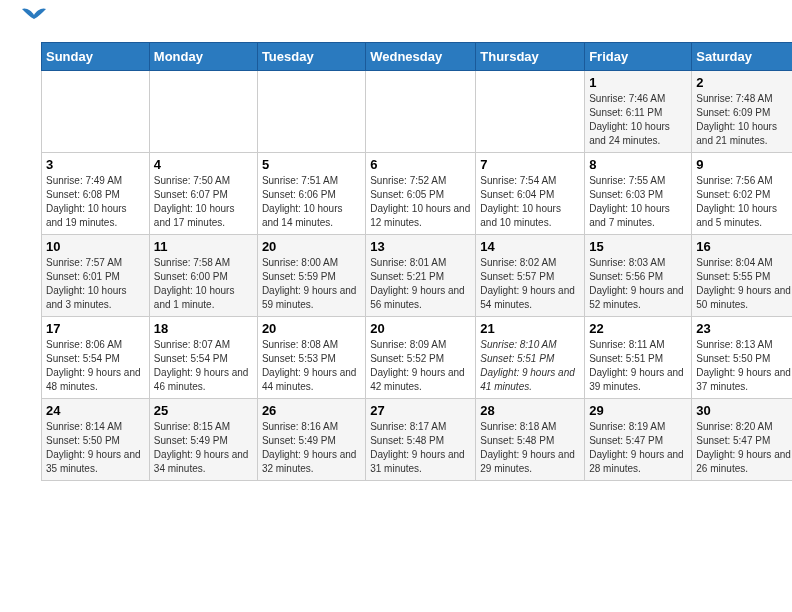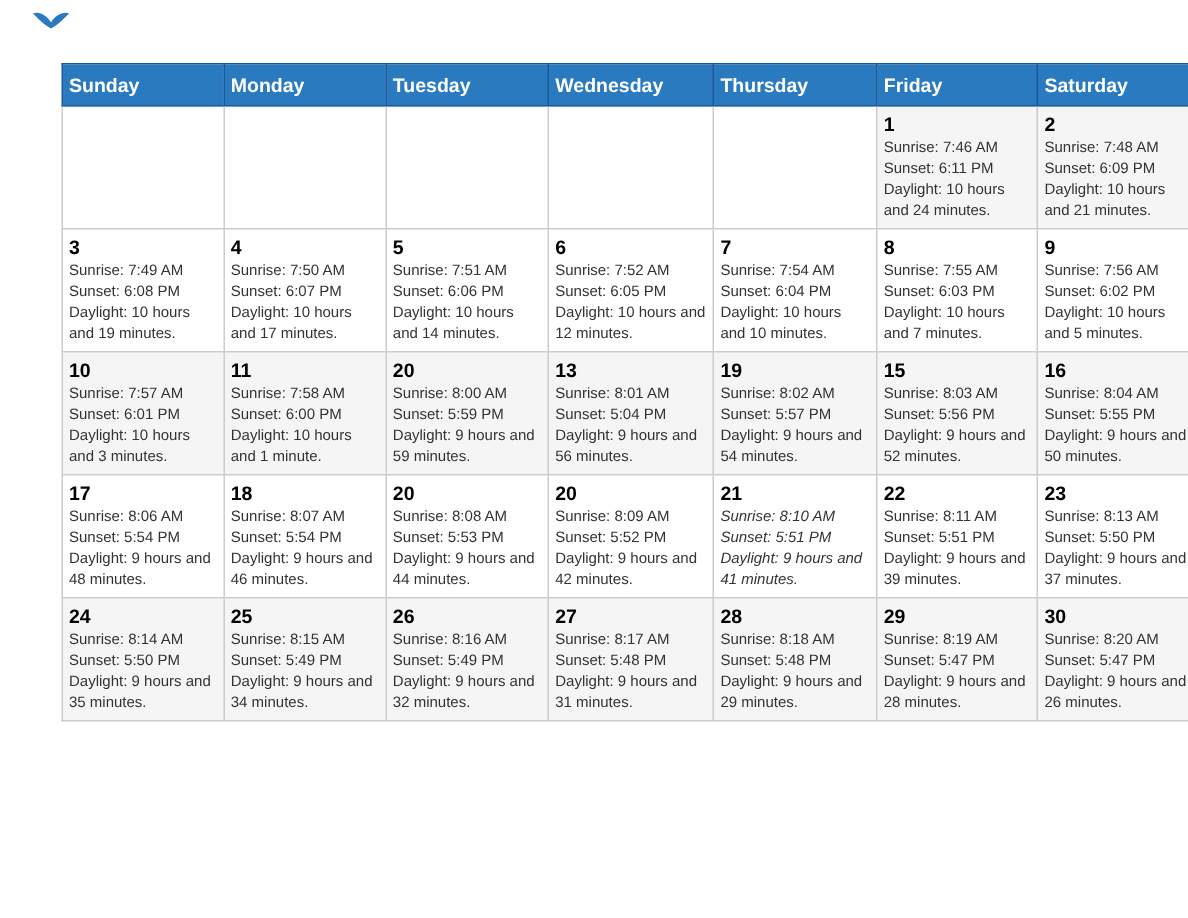--- a/index.html
+++ b/index.html
@@ -198,25 +198,25 @@
         </td>
         <td>
           <div class="day-num">20</div>
           <div class="day-info" style="white-space: pre-line;">Sunrise: 8:00 AM
 Sunset: 5:59 PM
 Daylight: 9 hours and 59 minutes.</div>
         </td>
         <td>
           <div class="day-num">13</div>
           <div class="day-info" style="white-space: pre-line;">Sunrise: 8:01 AM
-Sunset: 5:04 PM
+Sunset: 5:21 PM
 Daylight: 9 hours and 56 minutes.</div>
         </td>
         <td>
-          <div class="day-num">19</div>
+          <div class="day-num">14</div>
           <div class="day-info" style="white-space: pre-line;">Sunrise: 8:02 AM
 Sunset: 5:57 PM
 Daylight: 9 hours and 54 minutes.</div>
         </td>
         <td>
           <div class="day-num">15</div>
           <div class="day-info" style="white-space: pre-line;">Sunrise: 8:03 AM
 Sunset: 5:56 PM
 Daylight: 9 hours and 52 minutes.</div>
         </td>

